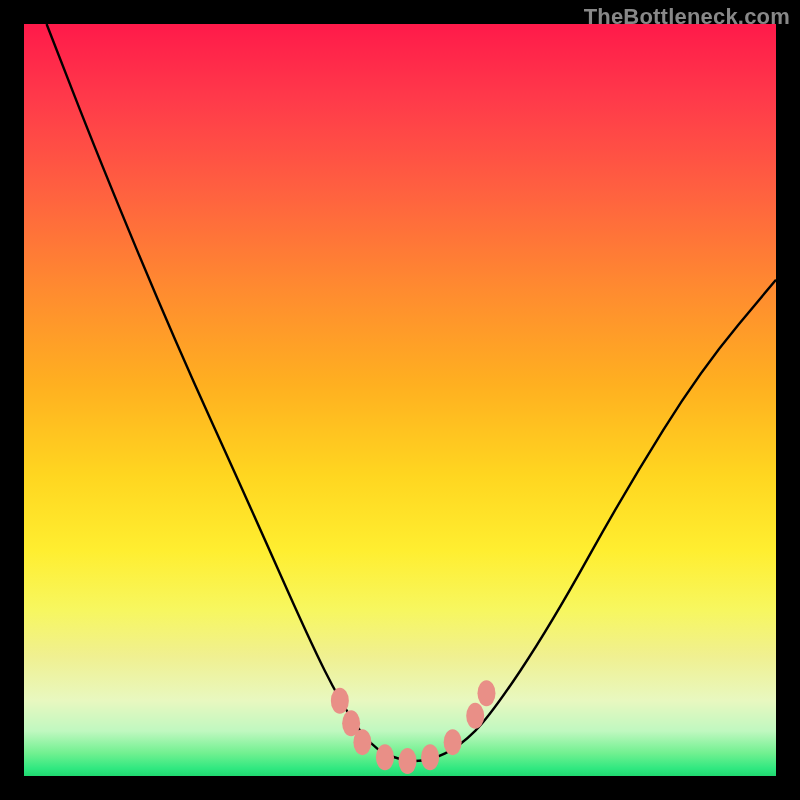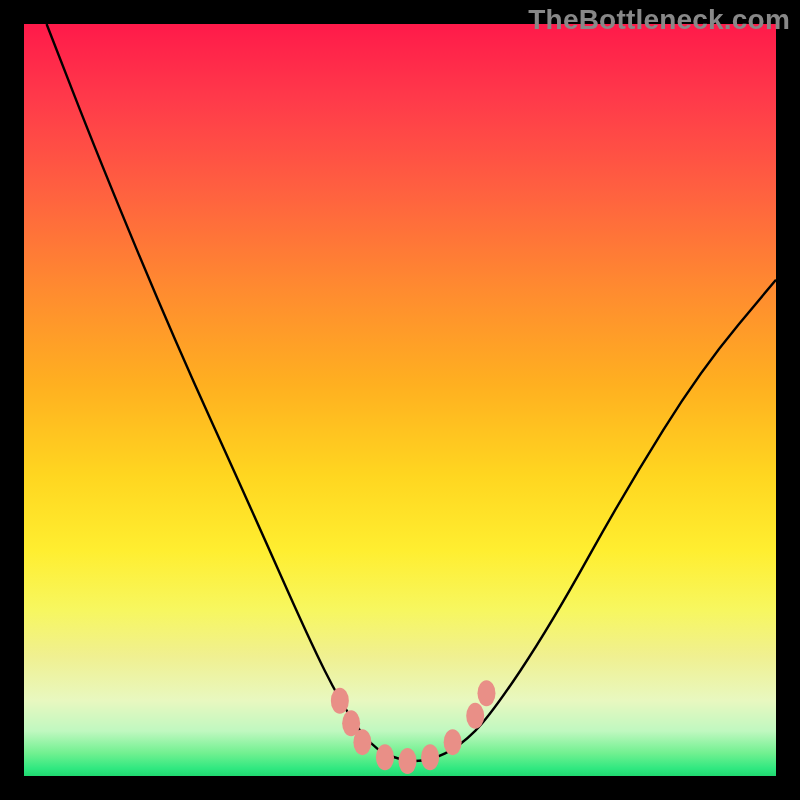--- a/index.html
+++ b/index.html
@@ -31,21 +31,21 @@
       #c0f8c0 94%,
       #70f090 97%,
       #30e880 99%,
       #20d870 100%);
   }
   .watermark {
     position: absolute;
     top: 4px;
     right: 10px;
     font-family: Arial, Helvetica, sans-serif;
-    font-size: 28px;
+    font-size: 22px;
     font-weight: bold;
     color: #888;
     letter-spacing: 0.2px;
     z-index: 10;
   }
   svg.curve {
     position: absolute;
     left: 24px;
     top: 24px;
     width: 752px;

